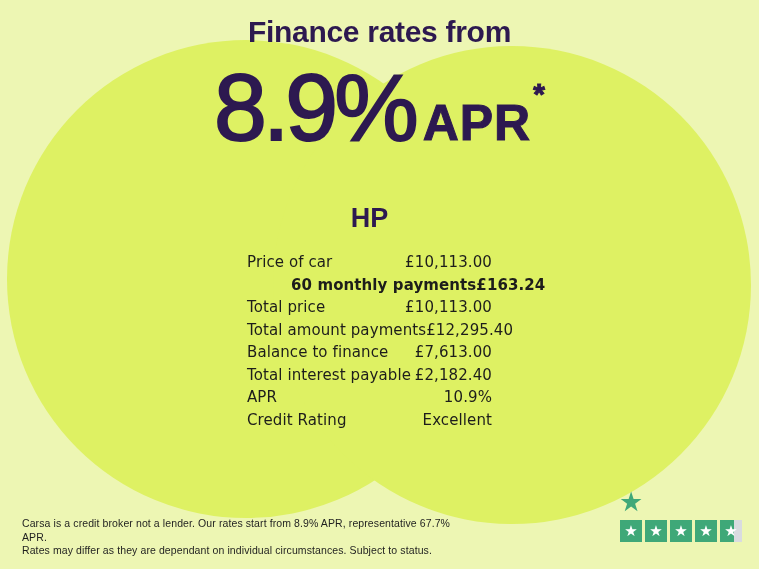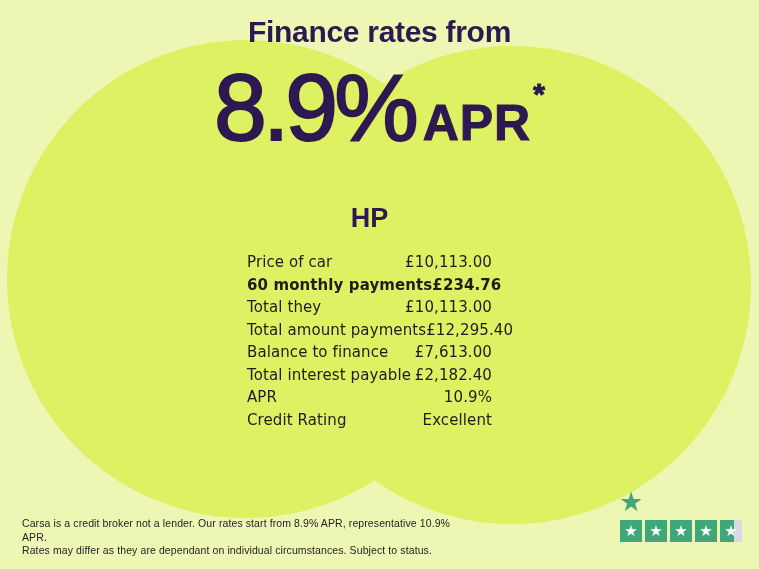--- a/index.html
+++ b/index.html
@@ -64,21 +64,21 @@
   }
   .finance-table{
     position:absolute;top:251px;left:247px;width:245px;
     font-family:"DejaVu Sans", sans-serif;
     font-size:15px;color:var(--tabletext);
   }
   .frow{
     display:flex;justify-content:space-between;align-items:center;
     height:22.5px;letter-spacing:0.1px;
   }
-  .frow.bold{font-weight:bold;}
+  .frow.bold{font-weight:bold;margin-left:44px;}
   .flabel{white-space:nowrap;}
   .fvalue{white-space:nowrap;text-align:right;}
 
   .disclaimer{
     position:absolute;left:22px;top:517px;width:440px;
     font-size:10.5px;line-height:13.5px;color:#1f1f1f;
     letter-spacing:0.1px;
   }
 
   .trustpilot{
@@ -125,24 +125,24 @@
 
   <div class="product-heading">HP</div>
 
   <div class="finance-table" id="finance-table">
       <div class="frow">
         <span class="flabel">Price of car</span>
         <span class="fvalue">£10,113.00</span>
       </div>
       <div class="frow bold">
         <span class="flabel">60 monthly payments</span>
-        <span class="fvalue">£234.76</span>
+        <span class="fvalue">£163.24</span>
       </div>
       <div class="frow">
-        <span class="flabel">Total they</span>
+        <span class="flabel">Total price</span>
         <span class="fvalue">£10,113.00</span>
       </div>
       <div class="frow">
         <span class="flabel">Total amount payments</span>
         <span class="fvalue">£12,295.40</span>
       </div>
       <div class="frow">
         <span class="flabel">Balance to finance</span>
         <span class="fvalue">£7,613.00</span>
       </div>
@@ -154,21 +154,21 @@
         <span class="flabel">APR</span>
         <span class="fvalue">10.9%</span>
       </div>
       <div class="frow">
         <span class="flabel">Credit Rating</span>
         <span class="fvalue">Excellent</span>
       </div>
     </div>
 
   <div class="disclaimer">
-    <div>Carsa is a credit broker not a lender. Our rates start from 8.9% APR, representative 10.9% APR.</div>
+    <div>Carsa is a credit broker not a lender. Our rates start from 8.9% APR, representative 67.7% APR.</div>
     <div>Rates may differ as they are dependant on individual circumstances. Subject to status.</div>
   </div>
 
   <div class="trustpilot">
     <div class="tp-logo">
       <span class="tp-logo-star">★</span>
     </div>
     <div class="tp-stars" id="tp-stars">
         <div class="star-box">
           <span class="star-glyph">★</span>

